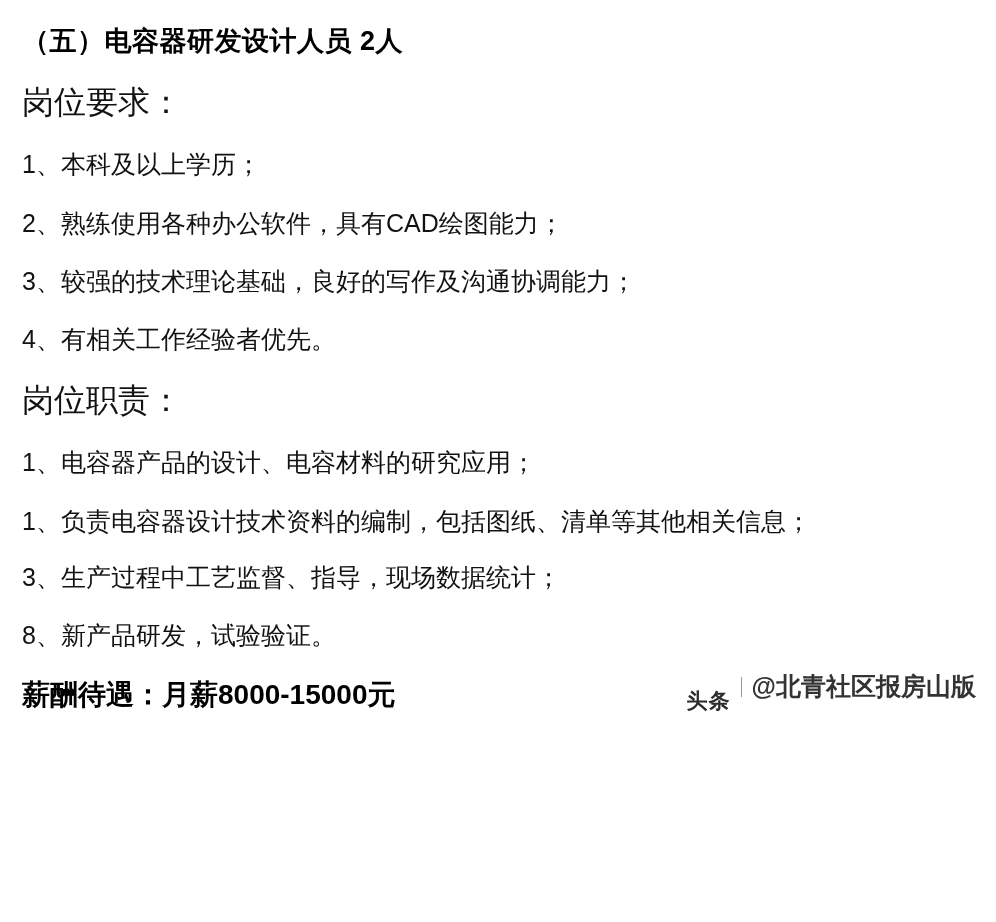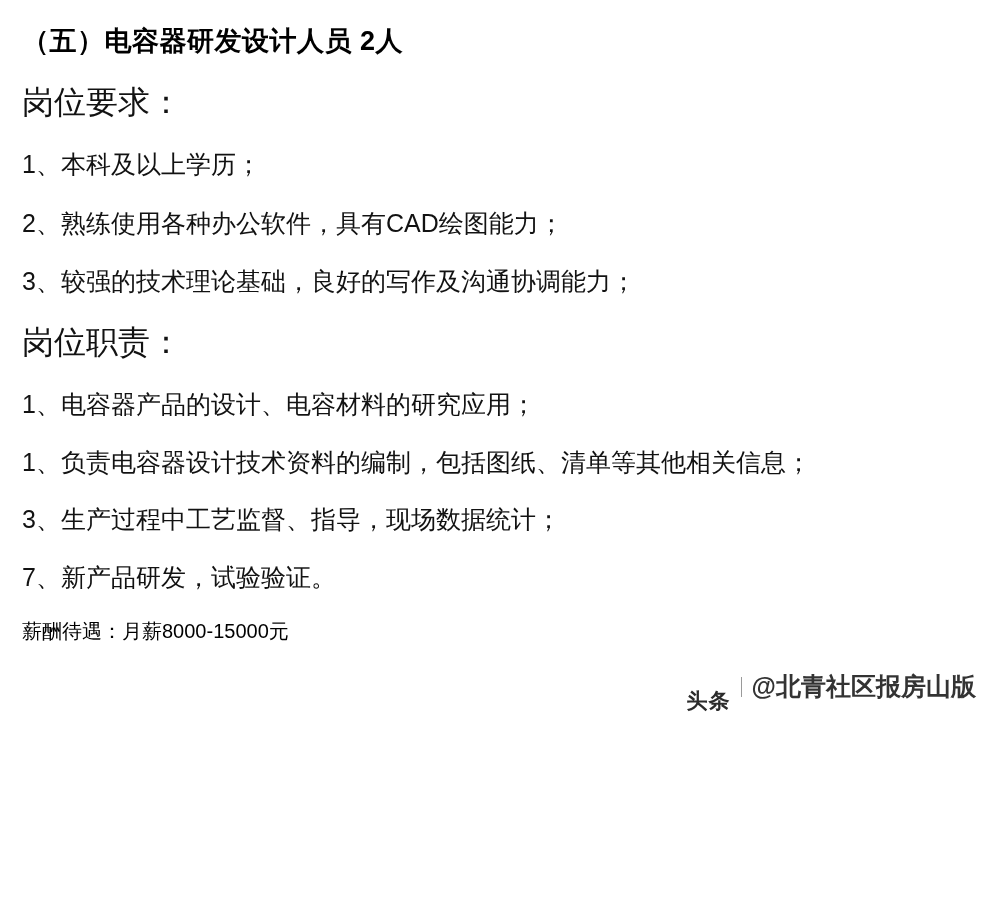--- a/index.html
+++ b/index.html
@@ -39,22 +39,22 @@
   .para {
     font-size: 25px;
     margin: 0 0 22px 0;
     color: #121212;
     line-height: 1.45;
   }
   .para.wrap {
     margin-bottom: 20px;
   }
   .salary {
-    font-size: 20px;
-    font-weight: normal;
+    font-size: 28px;
+    font-weight: bold;
     margin: 6px 0 0 0;
     color: #000;
     line-height: 1.4;
   }
   .watermark {
     position: absolute;
     right: 20px;
     bottom: 16px;
     display: flex;
     align-items: center;
@@ -88,27 +88,28 @@
 
 <div class="page">
 
   <div class="doc-title">（五）电容器研发设计人员  2人</div>
 
   <div class="section-label">岗位要求：</div>
 
   <div class="para">1、本科及以上学历；</div>
   <div class="para">2、熟练使用各种办公软件，具有CAD绘图能力；</div>
   <div class="para">3、较强的技术理论基础，良好的写作及沟通协调能力；</div>
+  <div class="para">4、有相关工作经验者优先。</div>
 
   <div class="section-label">岗位职责：</div>
 
   <div class="para">1、电容器产品的设计、电容材料的研究应用；</div>
   <div class="para wrap">1、负责电容器设计技术资料的编制，包括图纸、清单等其他相关信息；</div>
   <div class="para">3、生产过程中工艺监督、指导，现场数据统计；</div>
-  <div class="para">7、新产品研发，试验验证。</div>
+  <div class="para">8、新产品研发，试验验证。</div>
 
   <div class="salary">薪酬待遇：月薪8000-15000元</div>
 
   <div class="watermark">
     <span class="wm-logo">头条</span>
     <span class="wm-sep"></span>
     <span class="wm-text">@北青社区报房山版</span>
   </div>
 
 </div>

